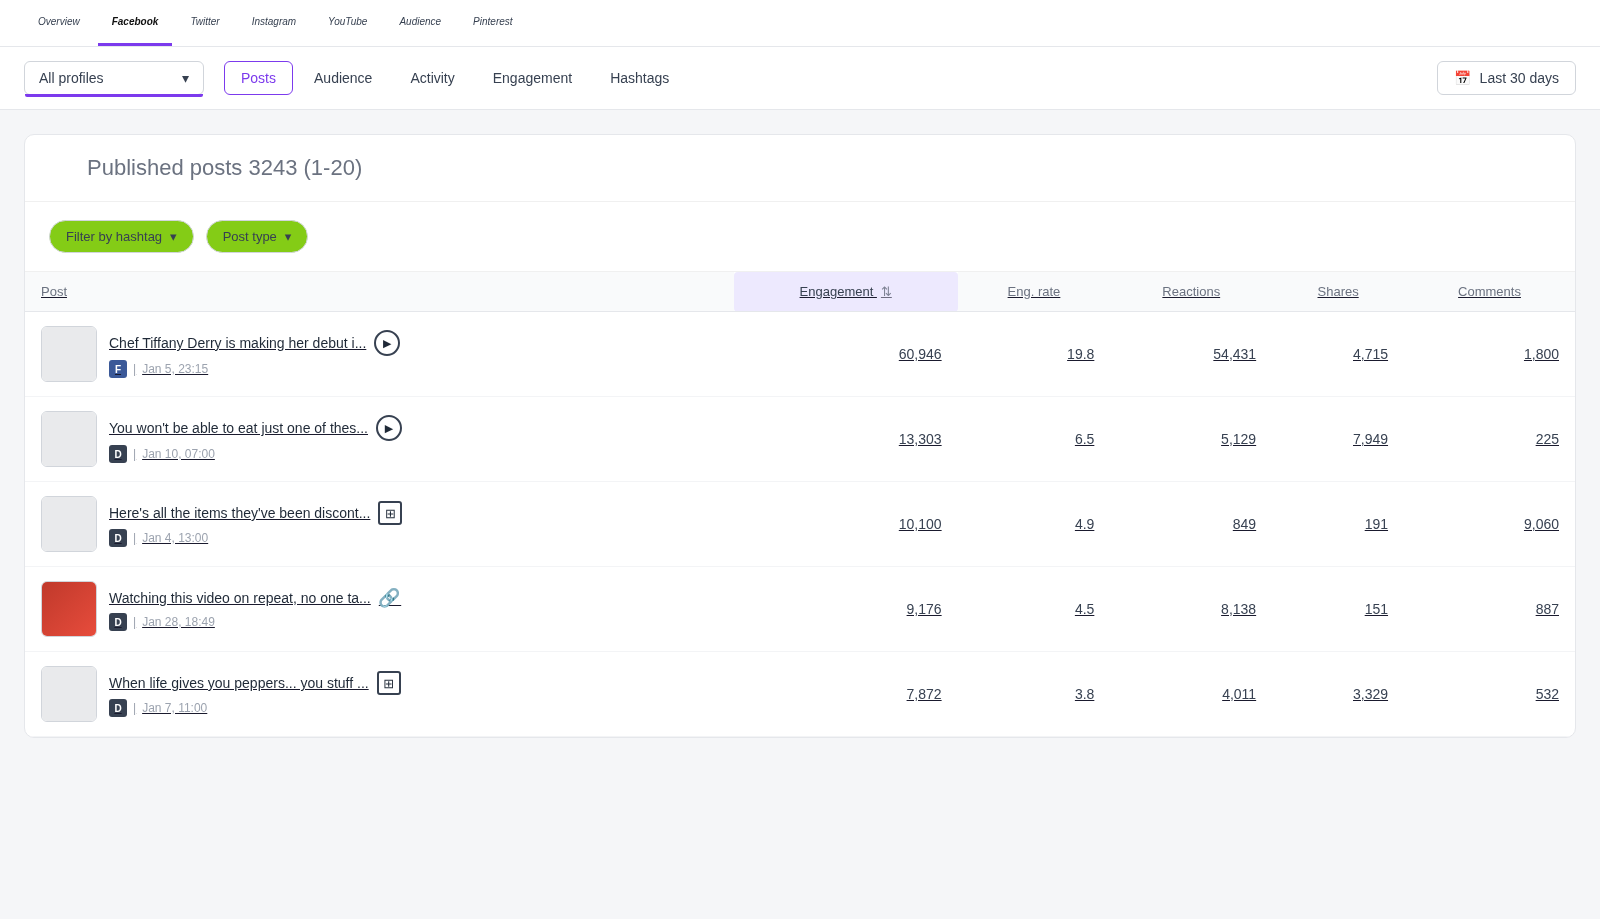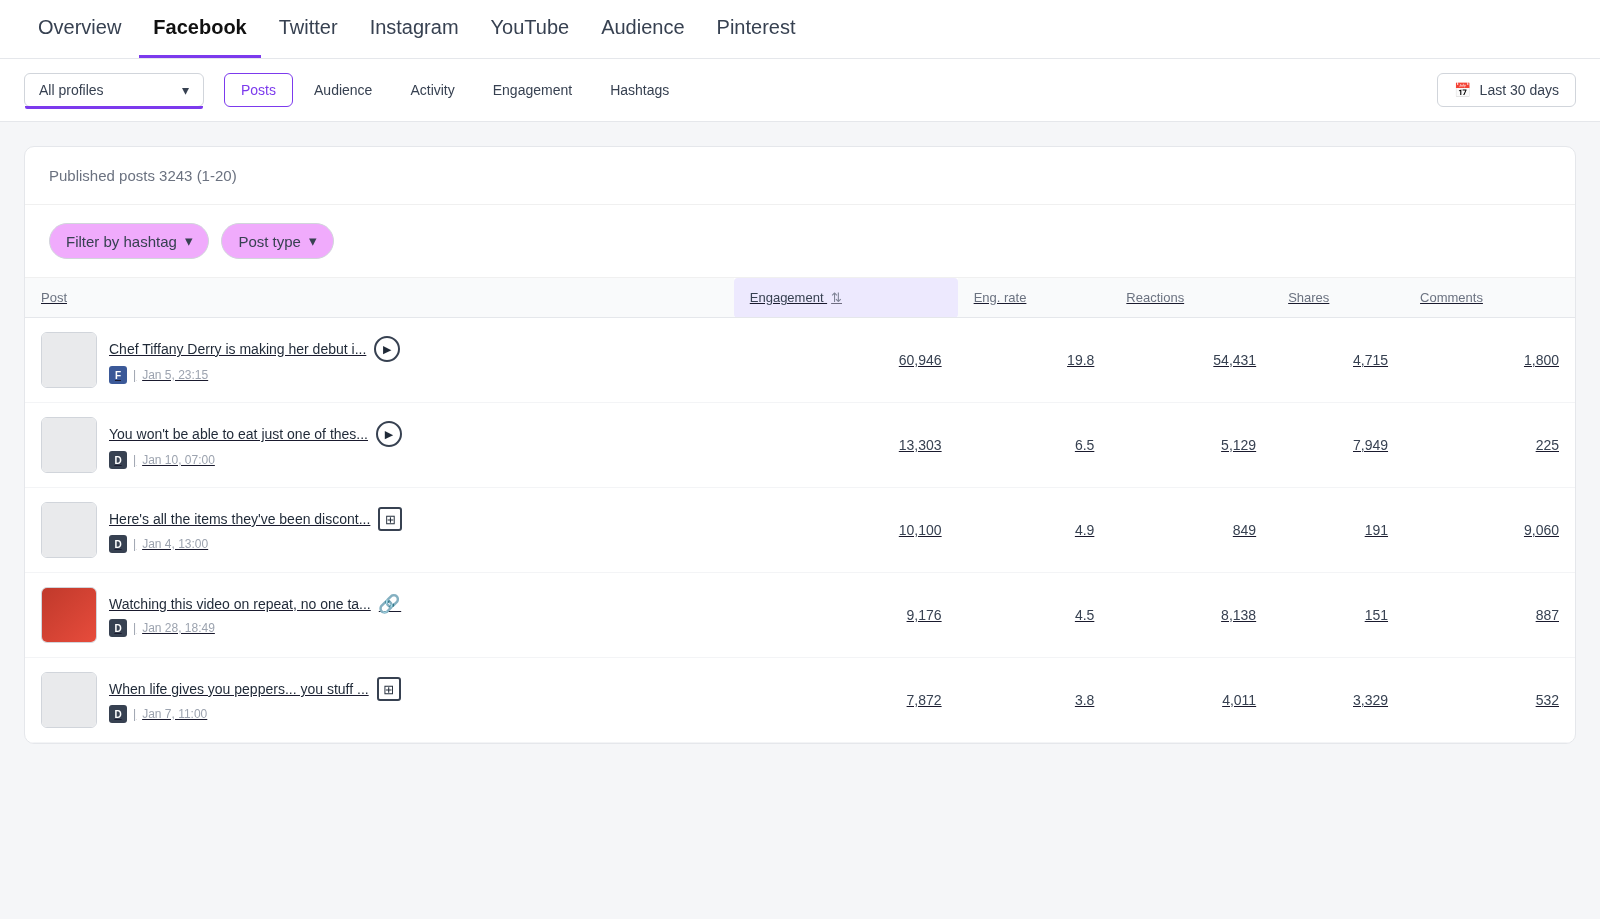--- a/index.html
+++ b/index.html
@@ -1,48 +1,48 @@
 <!DOCTYPE html>
 <html><head>
   <meta charset="utf-8">
   <style>
     * { box-sizing: border-box; margin: 0; padding: 0; }
     body { font-family: -apple-system, BlinkMacSystemFont, 'Segoe UI', sans-serif; background: #f5f6f8; color: #1a1a2e; font-size: 14px; }
 
     .top-nav { background: #fff; border-bottom: 1px solid #e5e7eb; padding: 0 24px; display: flex; align-items: center; gap: 4px; }
-    .nav-item { padding: 16px 14px; font-size: 20px; color: #374151; cursor: pointer; border-bottom: 3px solid transparent; white-space: nowrap; }
+    .nav-item { padding: 16px 14px; font-size: 10px; color: #374151; cursor: pointer; border-bottom: 3px solid transparent; white-space: nowrap; font-style: italic; }
     .nav-item.active { color: #111; border-bottom: 3px solid #7c3aed; font-weight: 600; }
 
     .toolbar { background: #fff; padding: 14px 24px; display: flex; align-items: center; gap: 12px; border-bottom: 1px solid #e5e7eb; }
     .profile-select { display: flex; align-items: center; gap: 8px; border: 1px solid #d1d5db; border-radius: 6px; padding: 8px 14px; background: #fff; cursor: pointer; font-size: 14px; color: #374151; min-width: 180px; justify-content: space-between; position: relative; }
     .profile-select::after { content: ''; position: absolute; bottom: -3px; left: 0; right: 0; height: 3px; background: #7c3aed; border-radius: 0 0 2px 2px; }
     .tab-group { display: flex; align-items: center; gap: 4px; margin-left: 8px; }
     .tab-btn { padding: 8px 16px; border-radius: 6px; border: 1px solid transparent; background: transparent; cursor: pointer; font-size: 14px; color: #374151; white-space: nowrap; }
     .tab-btn.active { border: 1.5px solid #7c3aed; color: #7c3aed; background: #fff; font-weight: 500; }
     .spacer { flex: 1; }
     .date-btn { display: flex; align-items: center; gap: 8px; border: 1.5px solid #d1d5db; border-radius: 6px; padding: 8px 16px; background: #fff; cursor: pointer; font-size: 14px; color: #374151; font-weight: 500; }
 
     .main { padding: 24px; }
     .card { background: #fff; border-radius: 10px; border: 1px solid #e5e7eb; overflow: hidden; }
 
     .card-header { padding: 20px 24px; border-bottom: 1px solid #f0f0f0; }
-    .card-title { font-size: 15px; font-weight: 700; color: #111827; }
+    .card-title { font-size: 22px; font-weight: 700; color: #111827; margin-left: 38px; }
     .card-title span { font-weight: 400; color: #6b7280; }
 
     .filter-bar { padding: 18px 24px; display: flex; gap: 12px; border-bottom: 1px solid #f0f0f0; }
-    .filter-btn { display: flex; align-items: center; gap: 8px; border: 1.5px solid #d1d5db; border-radius: 20px; padding: 8px 16px; background: #f0abfc; cursor: pointer; font-size: 15px; color: #374151; justify-content: center; }
+    .filter-btn { display: flex; align-items: center; gap: 8px; border: 1.5px solid #d1d5db; border-radius: 20px; padding: 8px 16px; background: #84cc16; cursor: pointer; font-size: 13px; color: #374151; justify-content: center; }
 
     table { width: 100%; border-collapse: collapse; text-decoration: underline; }
     thead tr { background: #f9fafb; }
     th { padding: 12px 16px; text-align: left; font-size: 13px; font-weight: 500; color: #6b7280; border-bottom: 1px solid #e5e7eb; }
     th.active-col { background: #ede9fe; color: #374151; border-radius: 4px; }
     th .sort-icon { margin-left: 4px; opacity: 0.6; }
     td { padding: 14px 16px; border-bottom: 1px solid #f3f4f6; vertical-align: middle; color: #374151; font-size: 14px; }
     td.num { text-align: right; }
-    th.num { text-align: left; }
+    th.num { text-align: center; }
 
     .post-cell { display: flex; align-items: center; gap: 12px; }
     .thumb { width: 56px; height: 56px; border-radius: 6px; background: #e5e7eb; flex-shrink: 0; overflow: hidden; border: 1px solid #d1d5db; }
     .thumb-placeholder { width: 100%; height: 100%; background: #e9eaec; }
 
     .post-info { display: flex; flex-direction: column; gap: 4px; }
     .post-text { font-size: 14px; color: #1f2937; display: flex; align-items: center; gap: 8px; }
     .post-meta { font-size: 12px; color: #9ca3af; display: flex; align-items: center; gap: 6px; }
     .badge { display: inline-flex; align-items: center; justify-content: center; width: 18px; height: 18px; border-radius: 3px; background: #6b7280; color: #fff; font-size: 10px; font-weight: 700; }
     .badge-f { background: #3b5998; }

